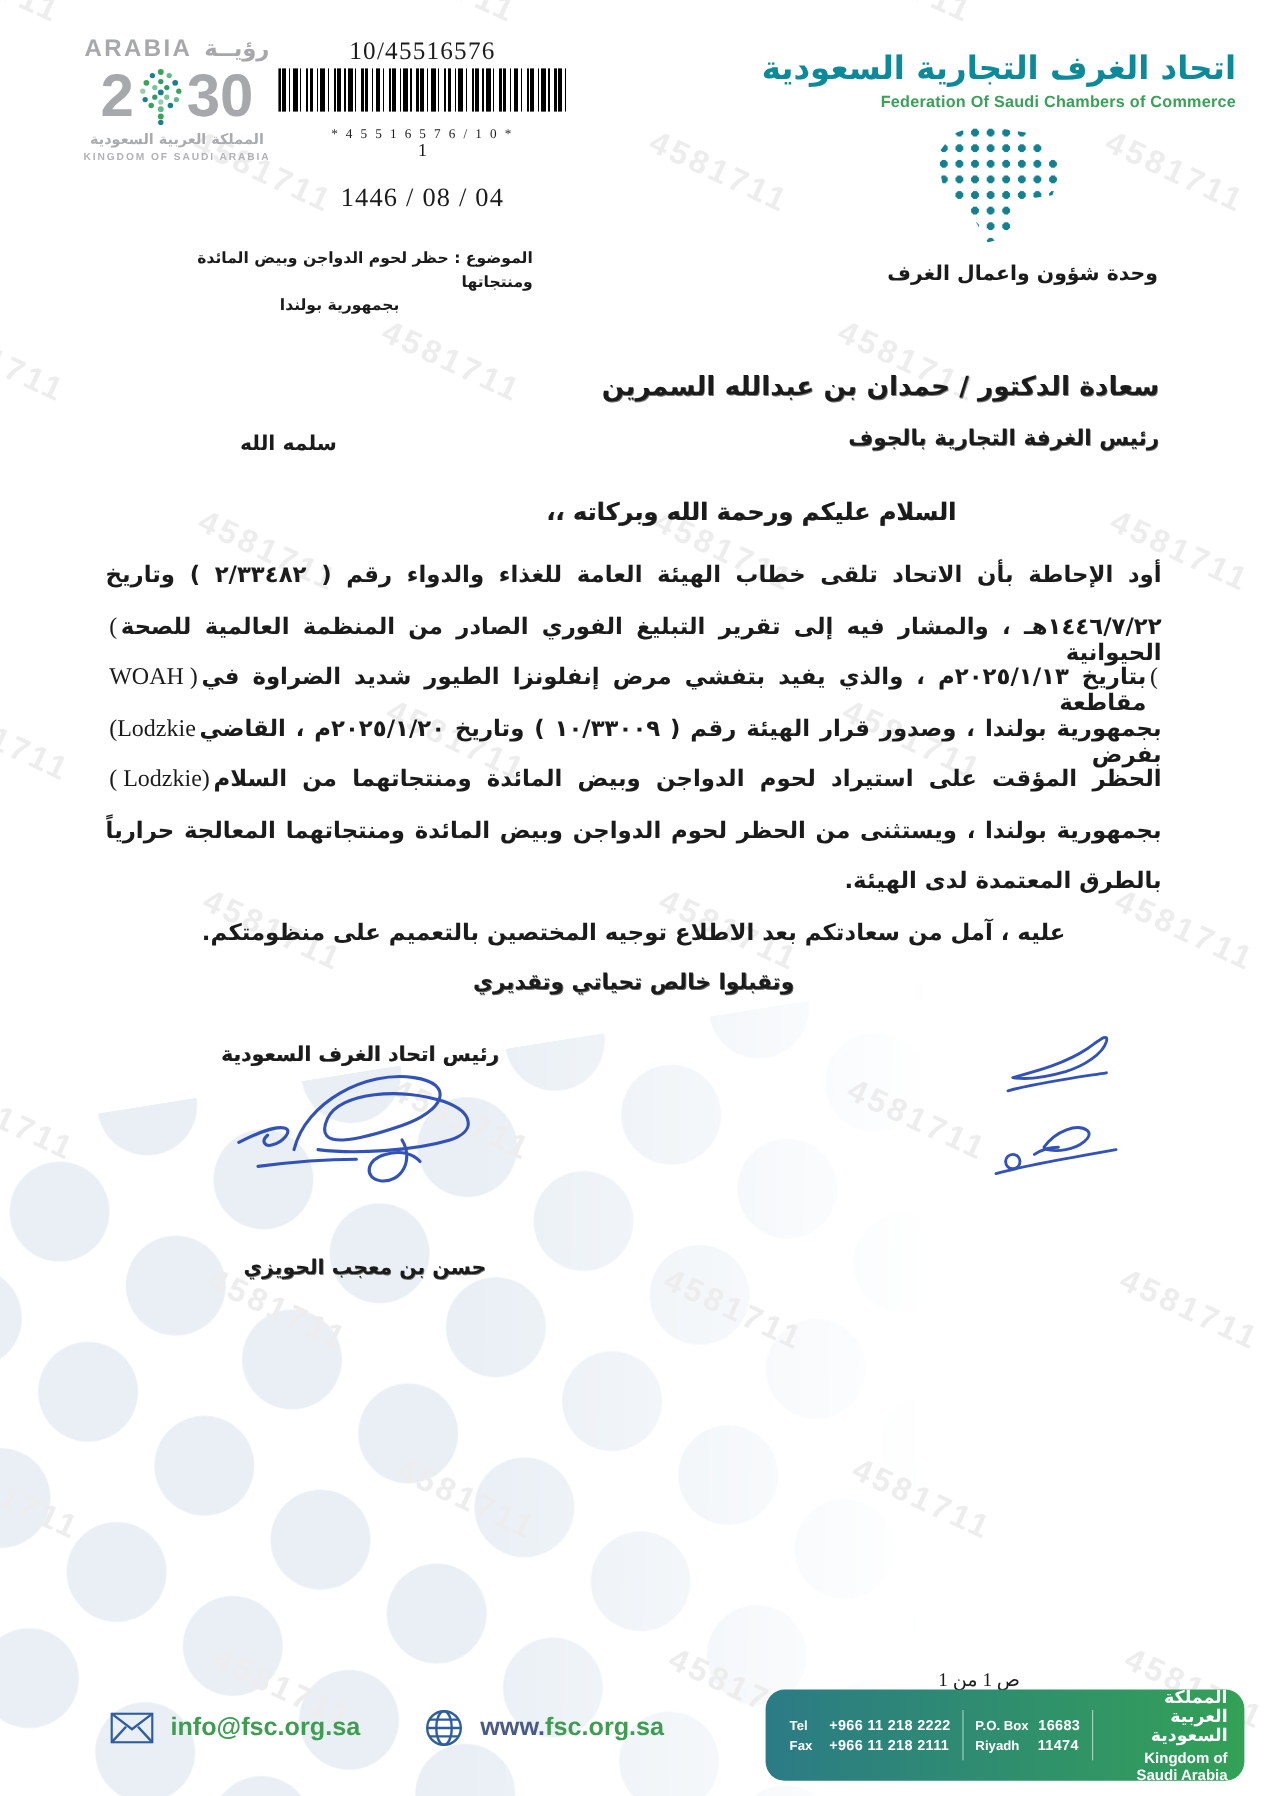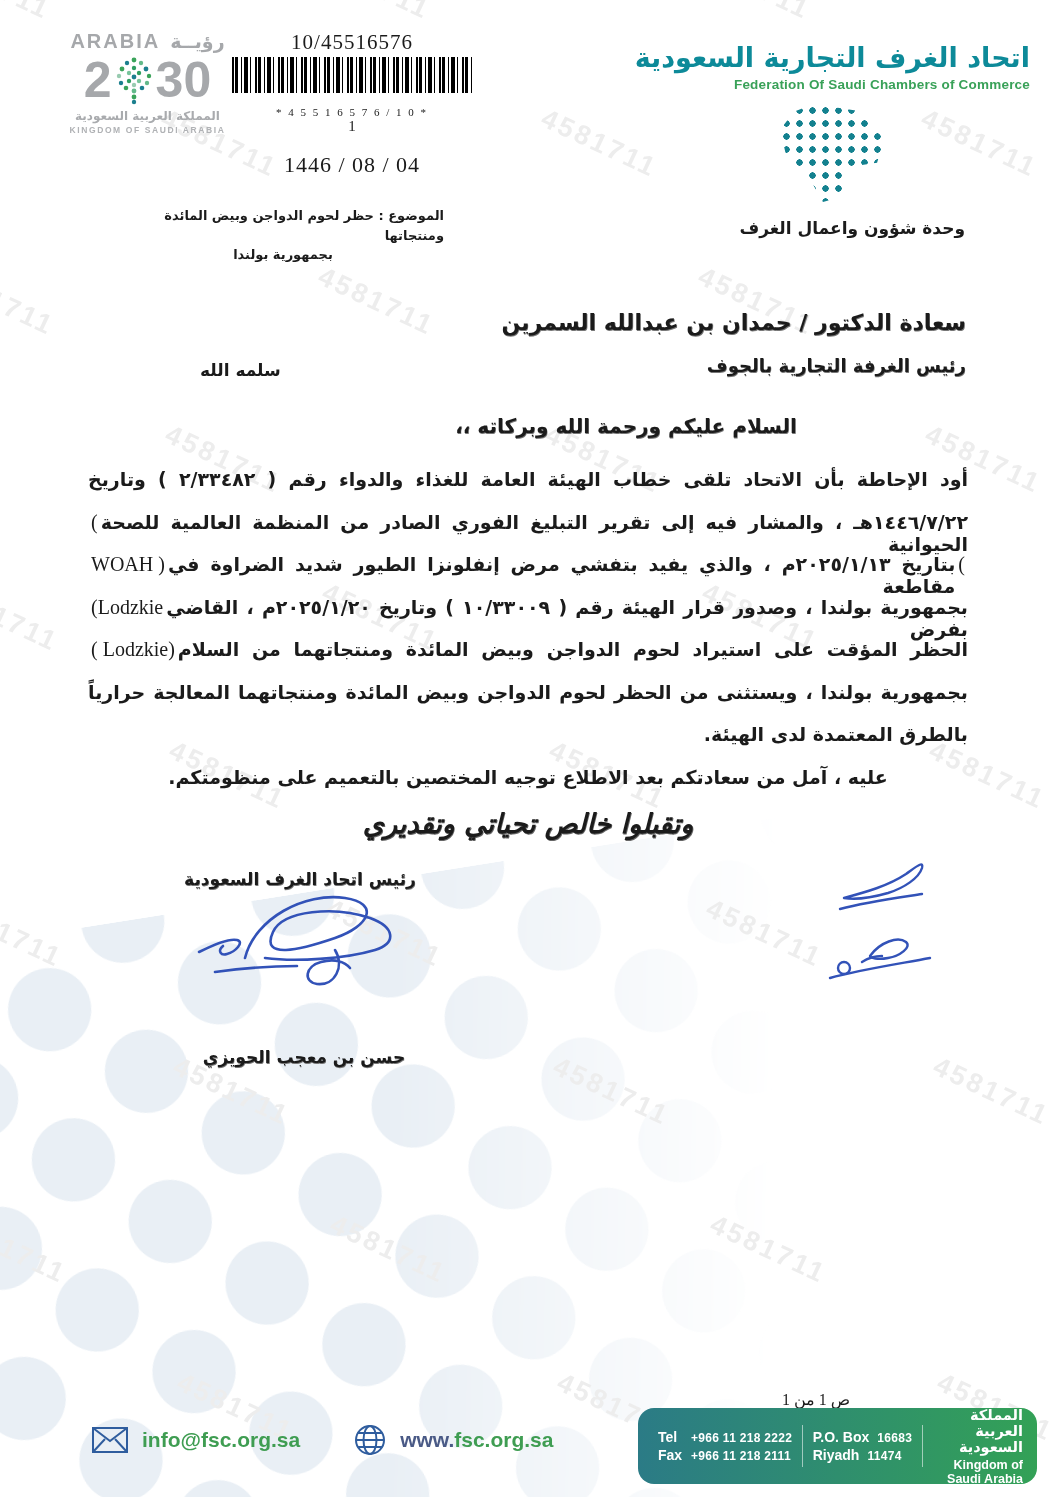--- a/index.html
+++ b/index.html
@@ -60,42 +60,42 @@
   .greeting{position:absolute;left:426px;top:414px;width:400px;text-align:center;direction:rtl;
             font:700 20px "DejaVu Sans",sans-serif;text-shadow:.5px .5px 0 #777;}
   .body-block{position:absolute;left:88px;top:468px;width:880px;}
   .bline{display:flex;direction:ltr;align-items:baseline;height:42.5px;
          font:700 19px "DejaVu Sans",sans-serif;}
   .bline .lat{font:400 20px "Liberation Serif",serif;white-space:pre;}
   .bline .lat:not(:empty){margin:0 3px;}
   .bline .mid{flex:1;direction:rtl;text-align:justify;text-align-last:justify;}
   .bline.align-right .mid{text-align:right;text-align-last:right;}
   .bline.align-center .mid{text-align:center;text-align-last:center;}
-  .bline.fancy .mid{font-size:27px;text-shadow:.7px .7px 0 #666;font-style:italic;}
+  .bline.fancy .mid{font-size:18px;text-shadow:.7px .7px 0 #666;}
   
   .sig-title{position:absolute;left:160px;top:869px;width:280px;text-align:center;direction:rtl;
              font:700 17px "DejaVu Sans",sans-serif;text-shadow:.5px .5px 0 #777;}
   .sig-img{position:absolute;left:185px;top:888px;}
   .sig-name{position:absolute;left:178px;top:1047px;width:252px;text-align:center;direction:rtl;
             font:700 17px "DejaVu Sans",sans-serif;text-shadow:.5px .5px 0 #777;}
   .initial-1{position:absolute;left:826px;top:852px;}
   .initial-2{position:absolute;left:818px;top:928px;}
   
   .page-no{position:absolute;left:700px;top:1390px;width:150px;text-align:right;direction:rtl;
            font:400 16px "Liberation Serif",serif;z-index:3;}
   .contacts{position:absolute;left:92px;top:1424px;display:flex;align-items:center;gap:14px;z-index:4;}
   .contacts .txt{font:700 21px "Liberation Sans",sans-serif;color:#3f9d52;}
   .contacts .www{color:#4a5a86;}
   .contacts .gap{width:26px;}
   .bar{position:absolute;left:638px;top:1408px;width:399px;height:76px;border-radius:16px;z-index:5;
        background:linear-gradient(90deg,#2b7b86,#33a156);display:flex;align-items:center;
        color:#fff;font-family:"Liberation Sans",sans-serif;}
   .bar .col{padding:0 10px;}
   .bar .rowline{display:flex;gap:8px;align-items:baseline;margin:2.5px 0;white-space:nowrap;}
-  .bar .lb{font-size:14px;font-weight:700;min-width:25px;}
+  .bar .lb{font-size:11px;font-weight:700;min-width:25px;}
   .bar .vl{font-size:12px;font-weight:700;letter-spacing:.3px;}
   .bar .div{width:1px;height:42px;background:rgba(255,255,255,.55);}
   .bar .country{text-align:right;direction:rtl;padding:0 14px;}
   .bar .c-ar{font:700 14.5px "DejaVu Sans",sans-serif;}
   .bar .c-en{font:700 12.5px "Liberation Sans",sans-serif;margin-top:3px;direction:ltr;}
   .bar .col.first{padding-left:20px;}
 </style>
 </head>
 <body>
 

